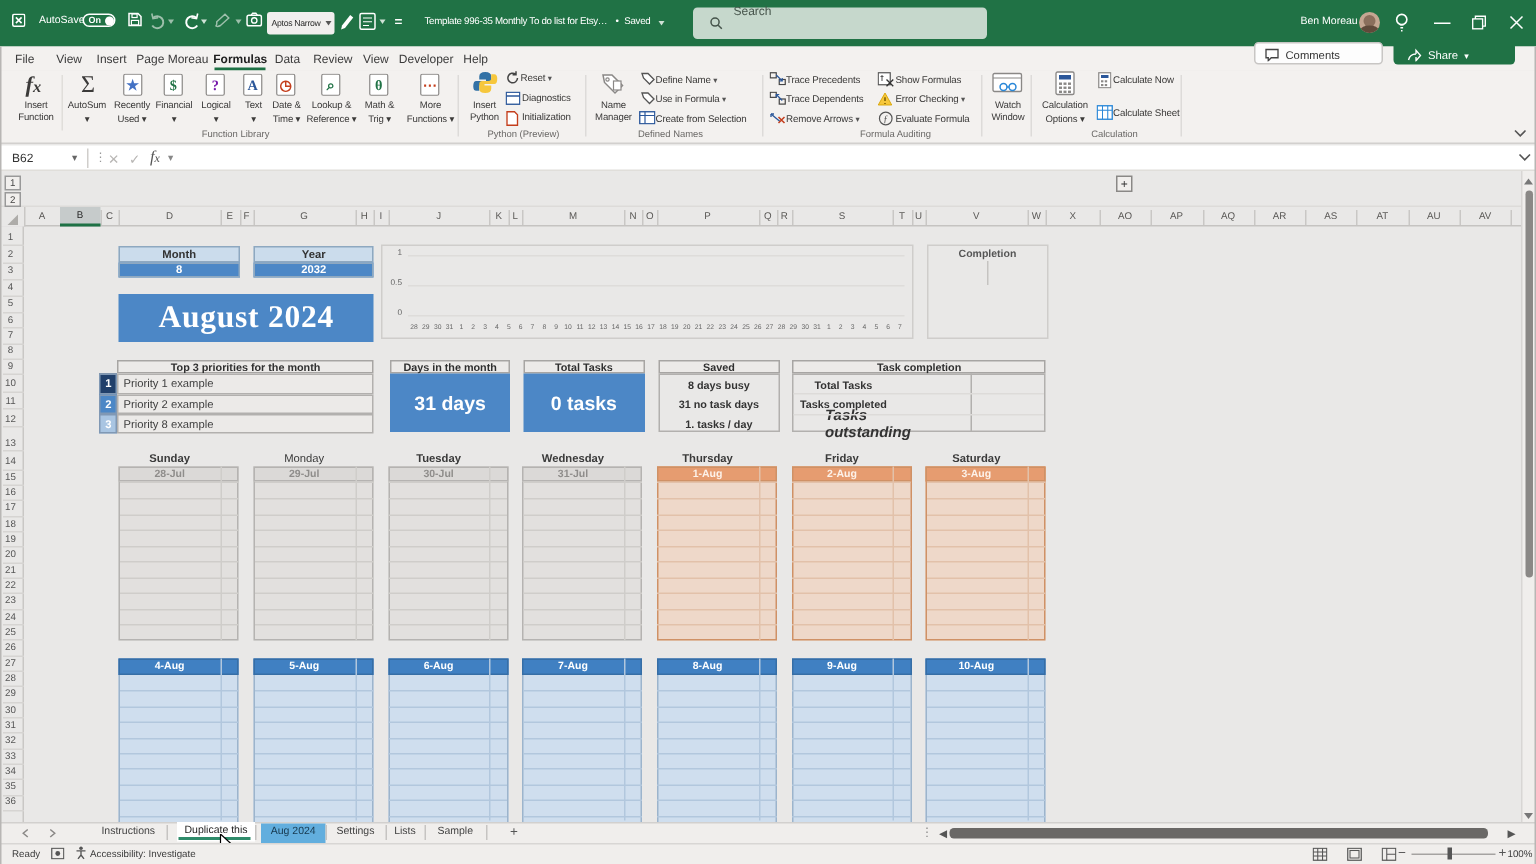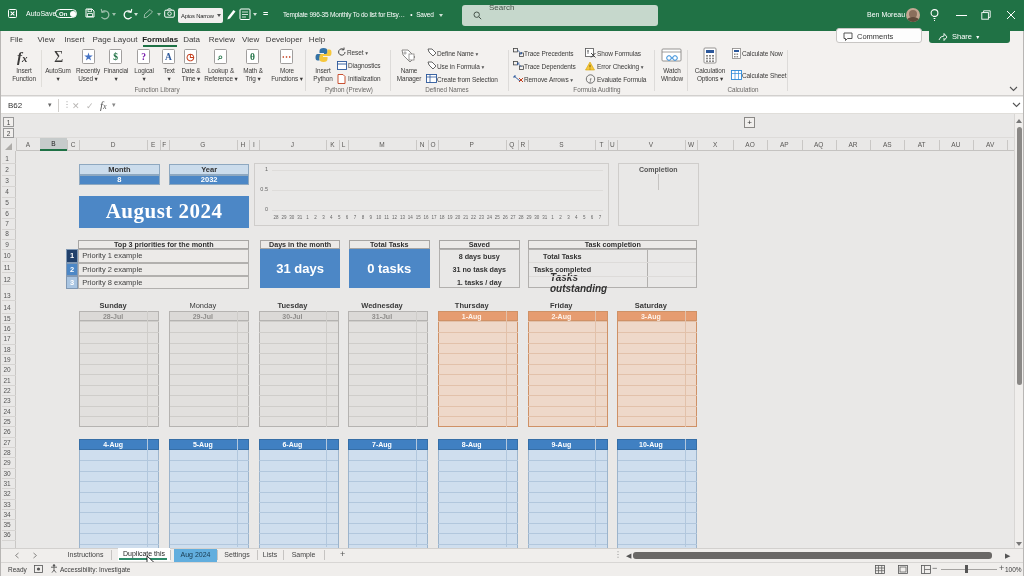--- a/index.html
+++ b/index.html
@@ -76,21 +76,21 @@
 <rect x="0.8" y="2.6" width="6.6" height="6.6" fill="none" stroke="#fff" stroke-width="0.9"></rect>
 <path d="M2.6 2.6 v-1.8 h6.6 v6.6 h-1.8" fill="none" stroke="#fff" stroke-width="0.9"></path>
 </svg>
 <svg class="a" style="left:1006px;top:10px;" width="10" height="10" viewBox="0 0 10 10">
 <path d="M1 1 l8 8 M9 1 l-8 8" stroke="#fff" stroke-width="1"></path>
 </svg>
 <div class="a" style="left:0;top:31px;width:1024px;height:16px;background:#f3f1ef;"></div>
 <div class="a ct" style="left:1.0px;top:32px;width:31px;height:14px;font-size:8px;color:#3b3b3b;">File</div>
 <div class="a ct" style="left:30.6px;top:32px;width:31px;height:14px;font-size:8px;color:#3b3b3b;">View</div>
 <div class="a ct" style="left:53.9px;top:32px;width:41px;height:14px;font-size:8px;color:#3b3b3b;">Insert</div>
-<div class="a ct" style="left:81.4px;top:32px;width:67px;height:14px;font-size:8px;color:#3b3b3b;">Page Layout</div>
+<div class="a ct" style="left:81.4px;top:32px;width:67px;height:14px;font-size:8px;color:#3b3b3b;">Page Moreau</div>
 <div class="a ct" style="left:134.2px;top:32px;width:52px;height:14px;font-size:8px;color:#1e1e1e;font-weight:bold;">Formulas</div>
 <div class="a ct" style="left:176.1px;top:32px;width:31px;height:14px;font-size:8px;color:#3b3b3b;">Data</div>
 <div class="a ct" style="left:201.4px;top:32px;width:41px;height:14px;font-size:8px;color:#3b3b3b;">Review</div>
 <div class="a ct" style="left:235.1px;top:32px;width:31px;height:14px;font-size:8px;color:#3b3b3b;">View</div>
 <div class="a ct" style="left:255.6px;top:32px;width:57px;height:14px;font-size:8px;color:#3b3b3b;">Developer</div>
 <div class="a ct" style="left:301.6px;top:32px;width:31px;height:14px;font-size:8px;color:#3b3b3b;">Help</div>
 <div class="a" style="left:143px;top:44.5px;width:34px;height:2px;background:#1e7145;"></div>
 <div class="a" style="left:836px;top:28px;width:86px;height:15px;background:#fdfdfd;border:1px solid #c8c6c4;border-radius:3px;"></div>
 <svg class="a" style="left:843px;top:31.5px;" width="10" height="9" viewBox="0 0 10 9">
 <path d="M1 1 h8 v5.5 h-4.5 l-2 2 v-2 h-1.5 z" fill="none" stroke="#444" stroke-width="0.9"></path>

